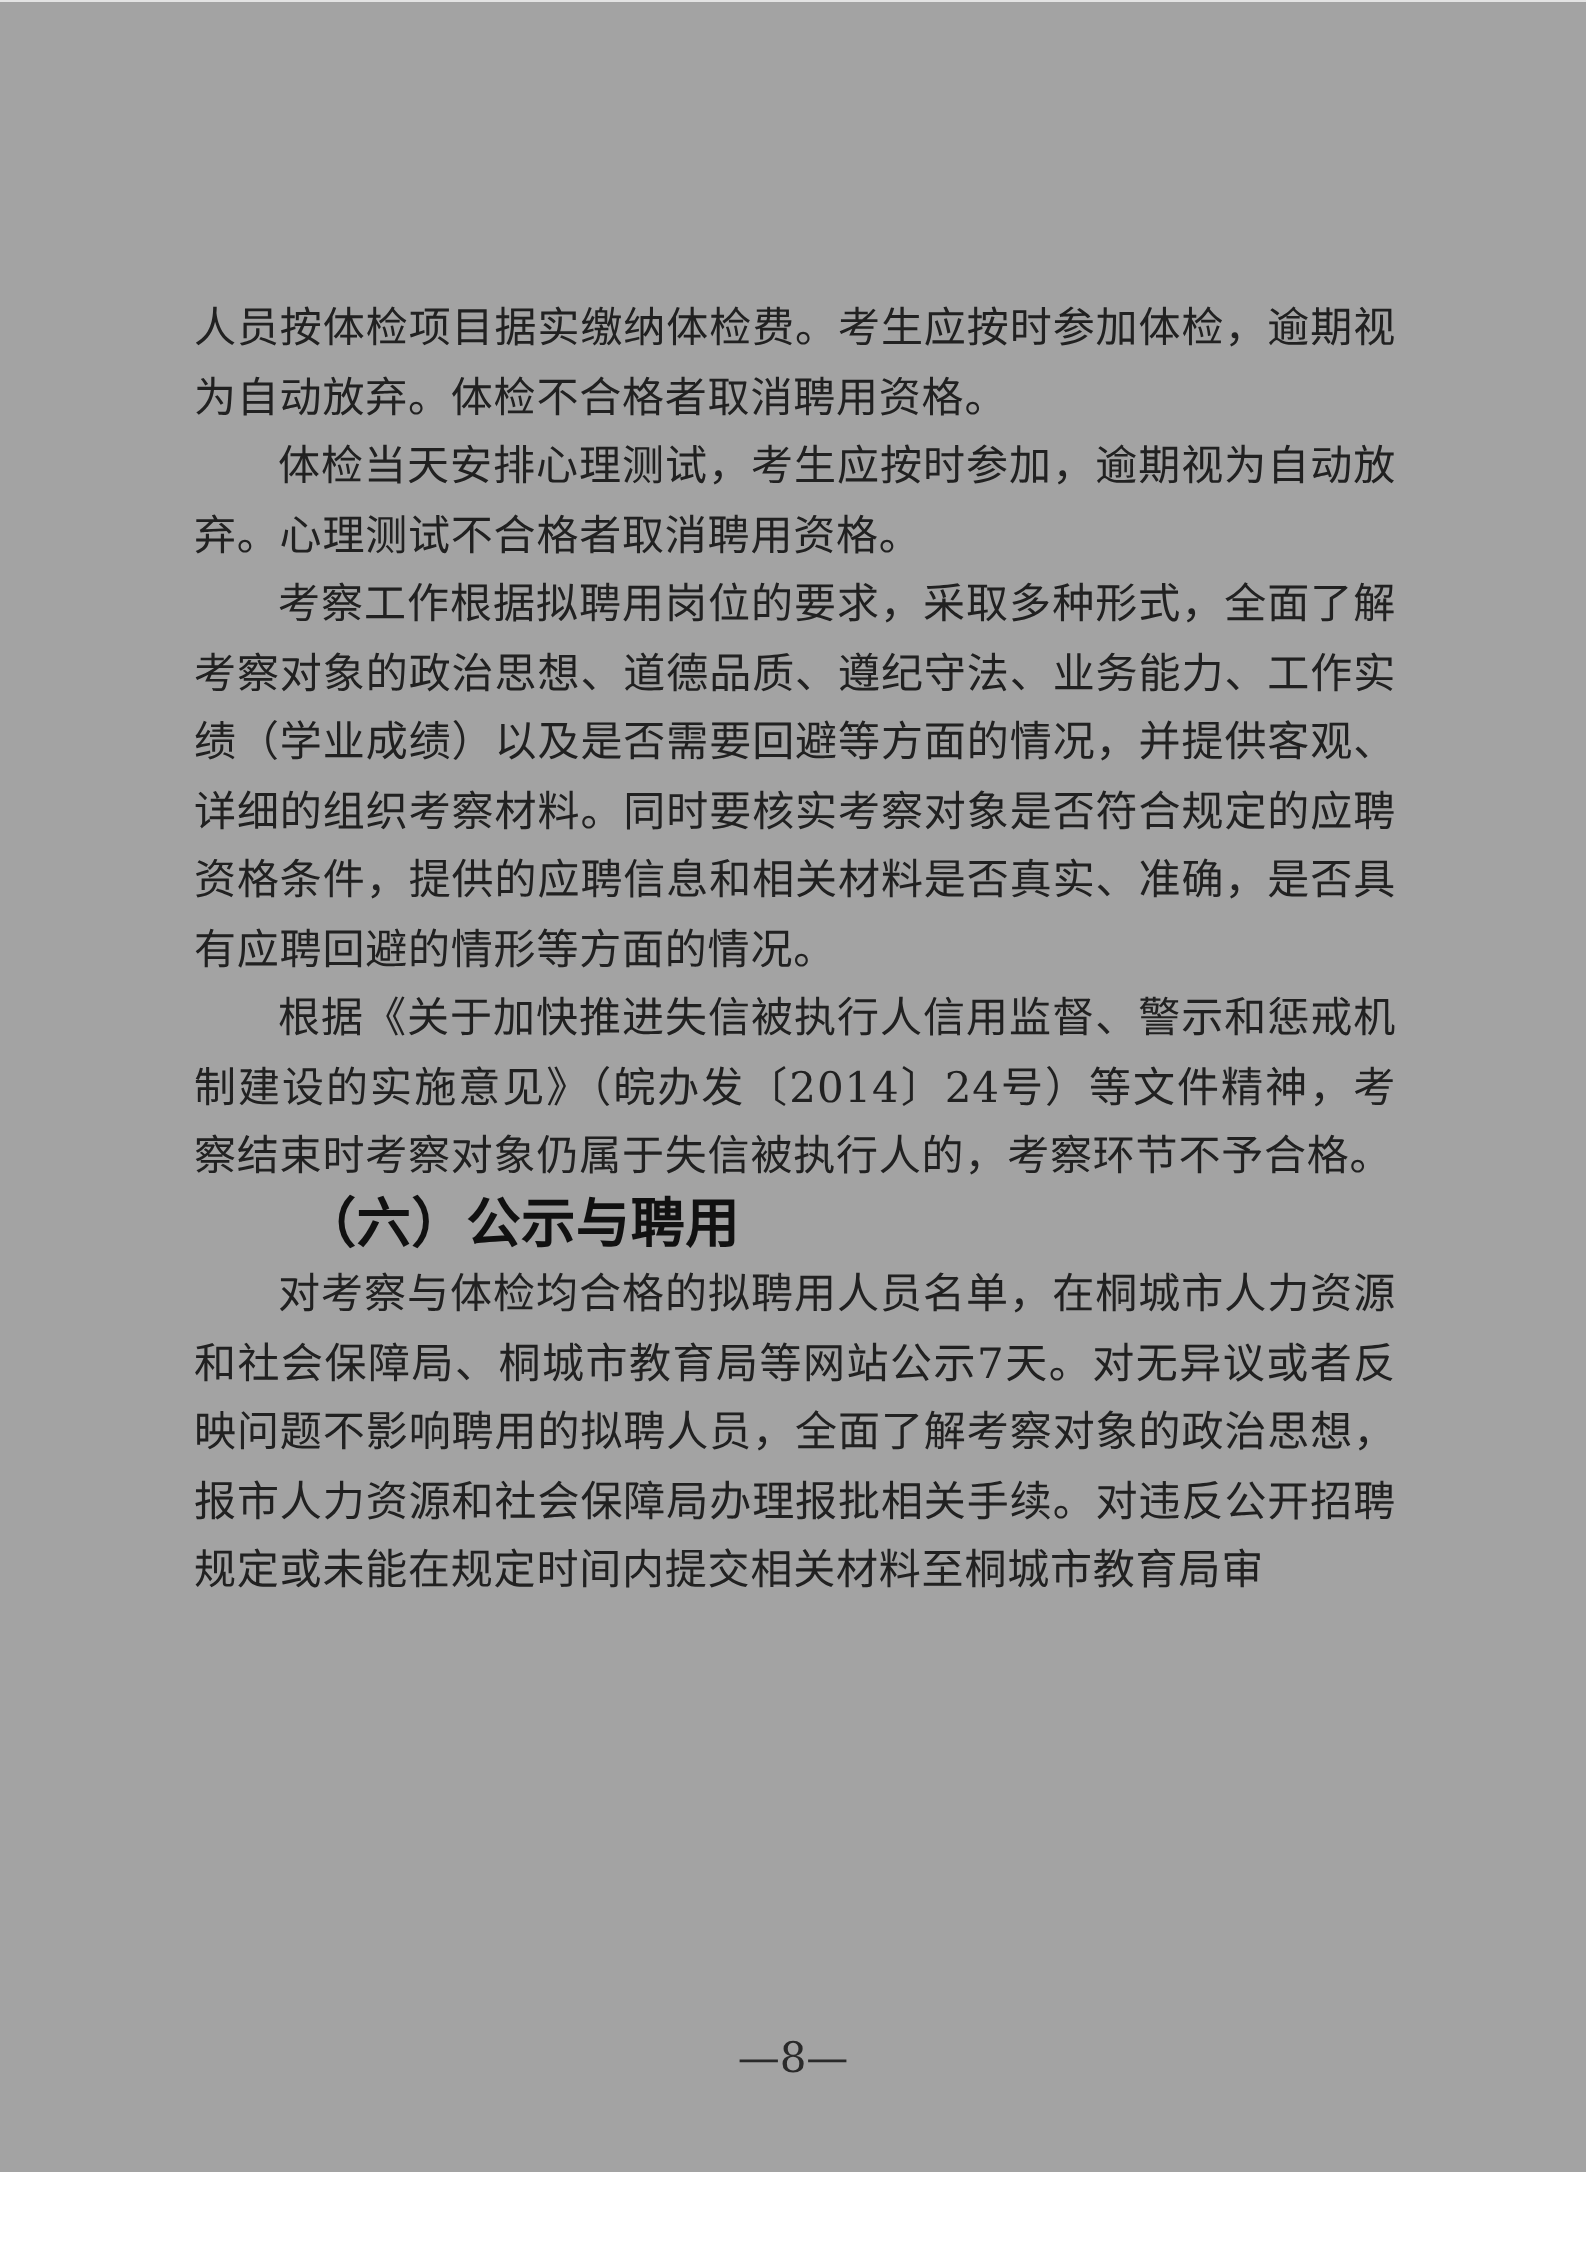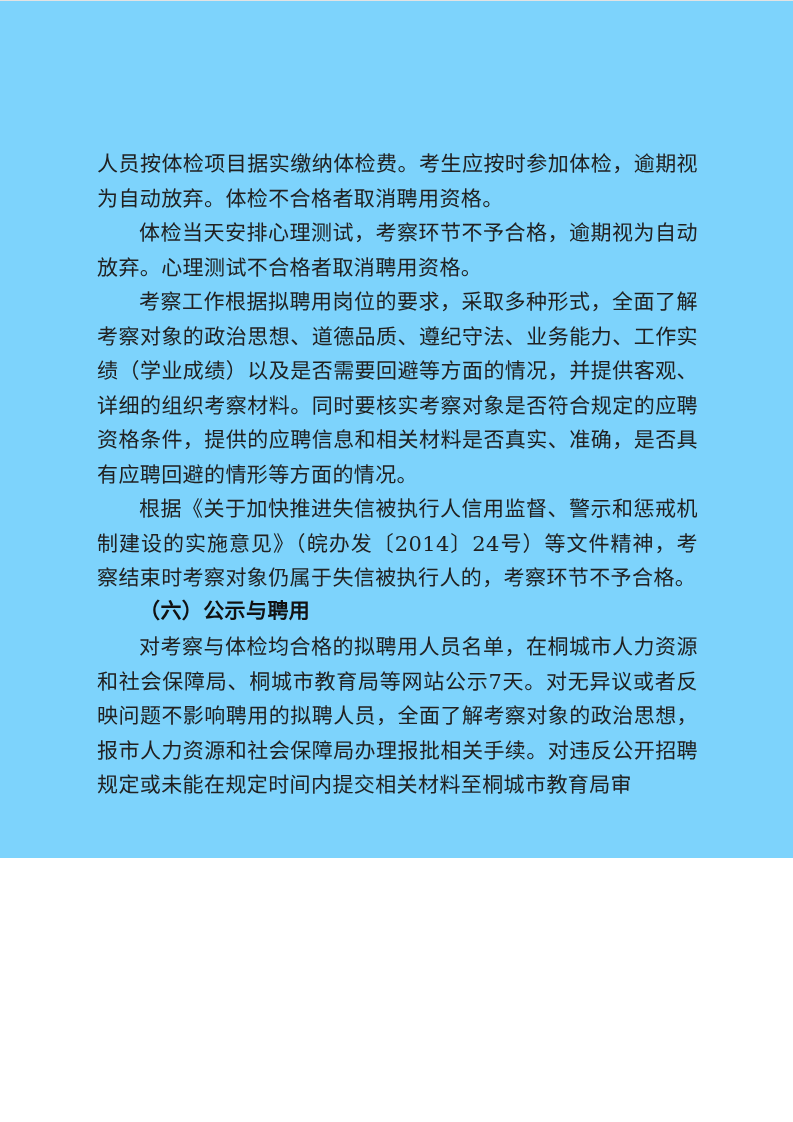--- a/index.html
+++ b/index.html
@@ -3,22 +3,22 @@
 <meta charset="utf-8">
 <style>
   html, body {
     margin: 0;
     padding: 0;
     background: #ffffff;
   }
   .page {
     position: relative;
     width: 793px;
-    height: 858px;
-    background: #7dd3fc;
+    height: 1086px;
+    background: #a3a3a3;
     overflow: hidden;
     font-family: "DejaVu Serif", "Liberation Serif", serif;
     color: #212121;
   }
   .scan-edge {
     position: absolute;
     top: 0;
     left: 0;
     width: 100%;
     height: 1px;
@@ -40,25 +40,24 @@
     padding: 0;
     text-indent: 2em;
   }
   .content p.continuation {
     text-indent: 0;
   }
   .content .section-heading {
     margin: 0;
     padding: 0;
     text-indent: 2em;
-    font-size: 21px;
+    font-size: 27px;
     line-height: 34.5px;
     font-weight: 700;
     color: #111111;
-    font-family: Liberation Mono, monospace;
   }
   .footer {
     position: absolute;
     top: 1016px;
     left: 0;
     width: 100%;
     text-align: center;
     font-size: 21px;
     line-height: 26px;
     color: #2a2a2a;
@@ -66,21 +65,21 @@
   }
 </style>
 </head>
 <body>
 
 <div class="page">
   <div class="scan-edge"></div>
 
   <div class="content">
     <p class="continuation">人员按体检项目据实缴纳体检费。考生应按时参加体检，逾期视为自动放弃。体检不合格者取消聘用资格。</p>
-    <p>体检当天安排心理测试，考察环节不予合格，逾期视为自动放弃。心理测试不合格者取消聘用资格。</p>
+    <p>体检当天安排心理测试，考生应按时参加，逾期视为自动放弃。心理测试不合格者取消聘用资格。</p>
     <p>考察工作根据拟聘用岗位的要求，采取多种形式，全面了解考察对象的政治思想、道德品质、遵纪守法、业务能力、工作实绩（学业成绩）以及是否需要回避等方面的情况，并提供客观、详细的组织考察材料。同时要核实考察对象是否符合规定的应聘资格条件，提供的应聘信息和相关材料是否真实、准确，是否具有应聘回避的情形等方面的情况。</p>
     <p>根据《关于加快推进失信被执行人信用监督、警示和惩戒机制建设的实施意见》（皖办发〔2014〕24号）等文件精神，考察结束时考察对象仍属于失信被执行人的，考察环节不予合格。</p>
     <h3 class="section-heading">（六）公示与聘用</h3>
     <p>对考察与体检均合格的拟聘用人员名单，在桐城市人力资源和社会保障局、桐城市教育局等网站公示7天。对无异议或者反映问题不影响聘用的拟聘人员，全面了解考察对象的政治思想，报市人力资源和社会保障局办理报批相关手续。对违反公开招聘规定或未能在规定时间内提交相关材料至桐城市教育局审</p>
   </div>
 
   <div class="footer">—8—</div>
 </div>
 
 </body></html>

